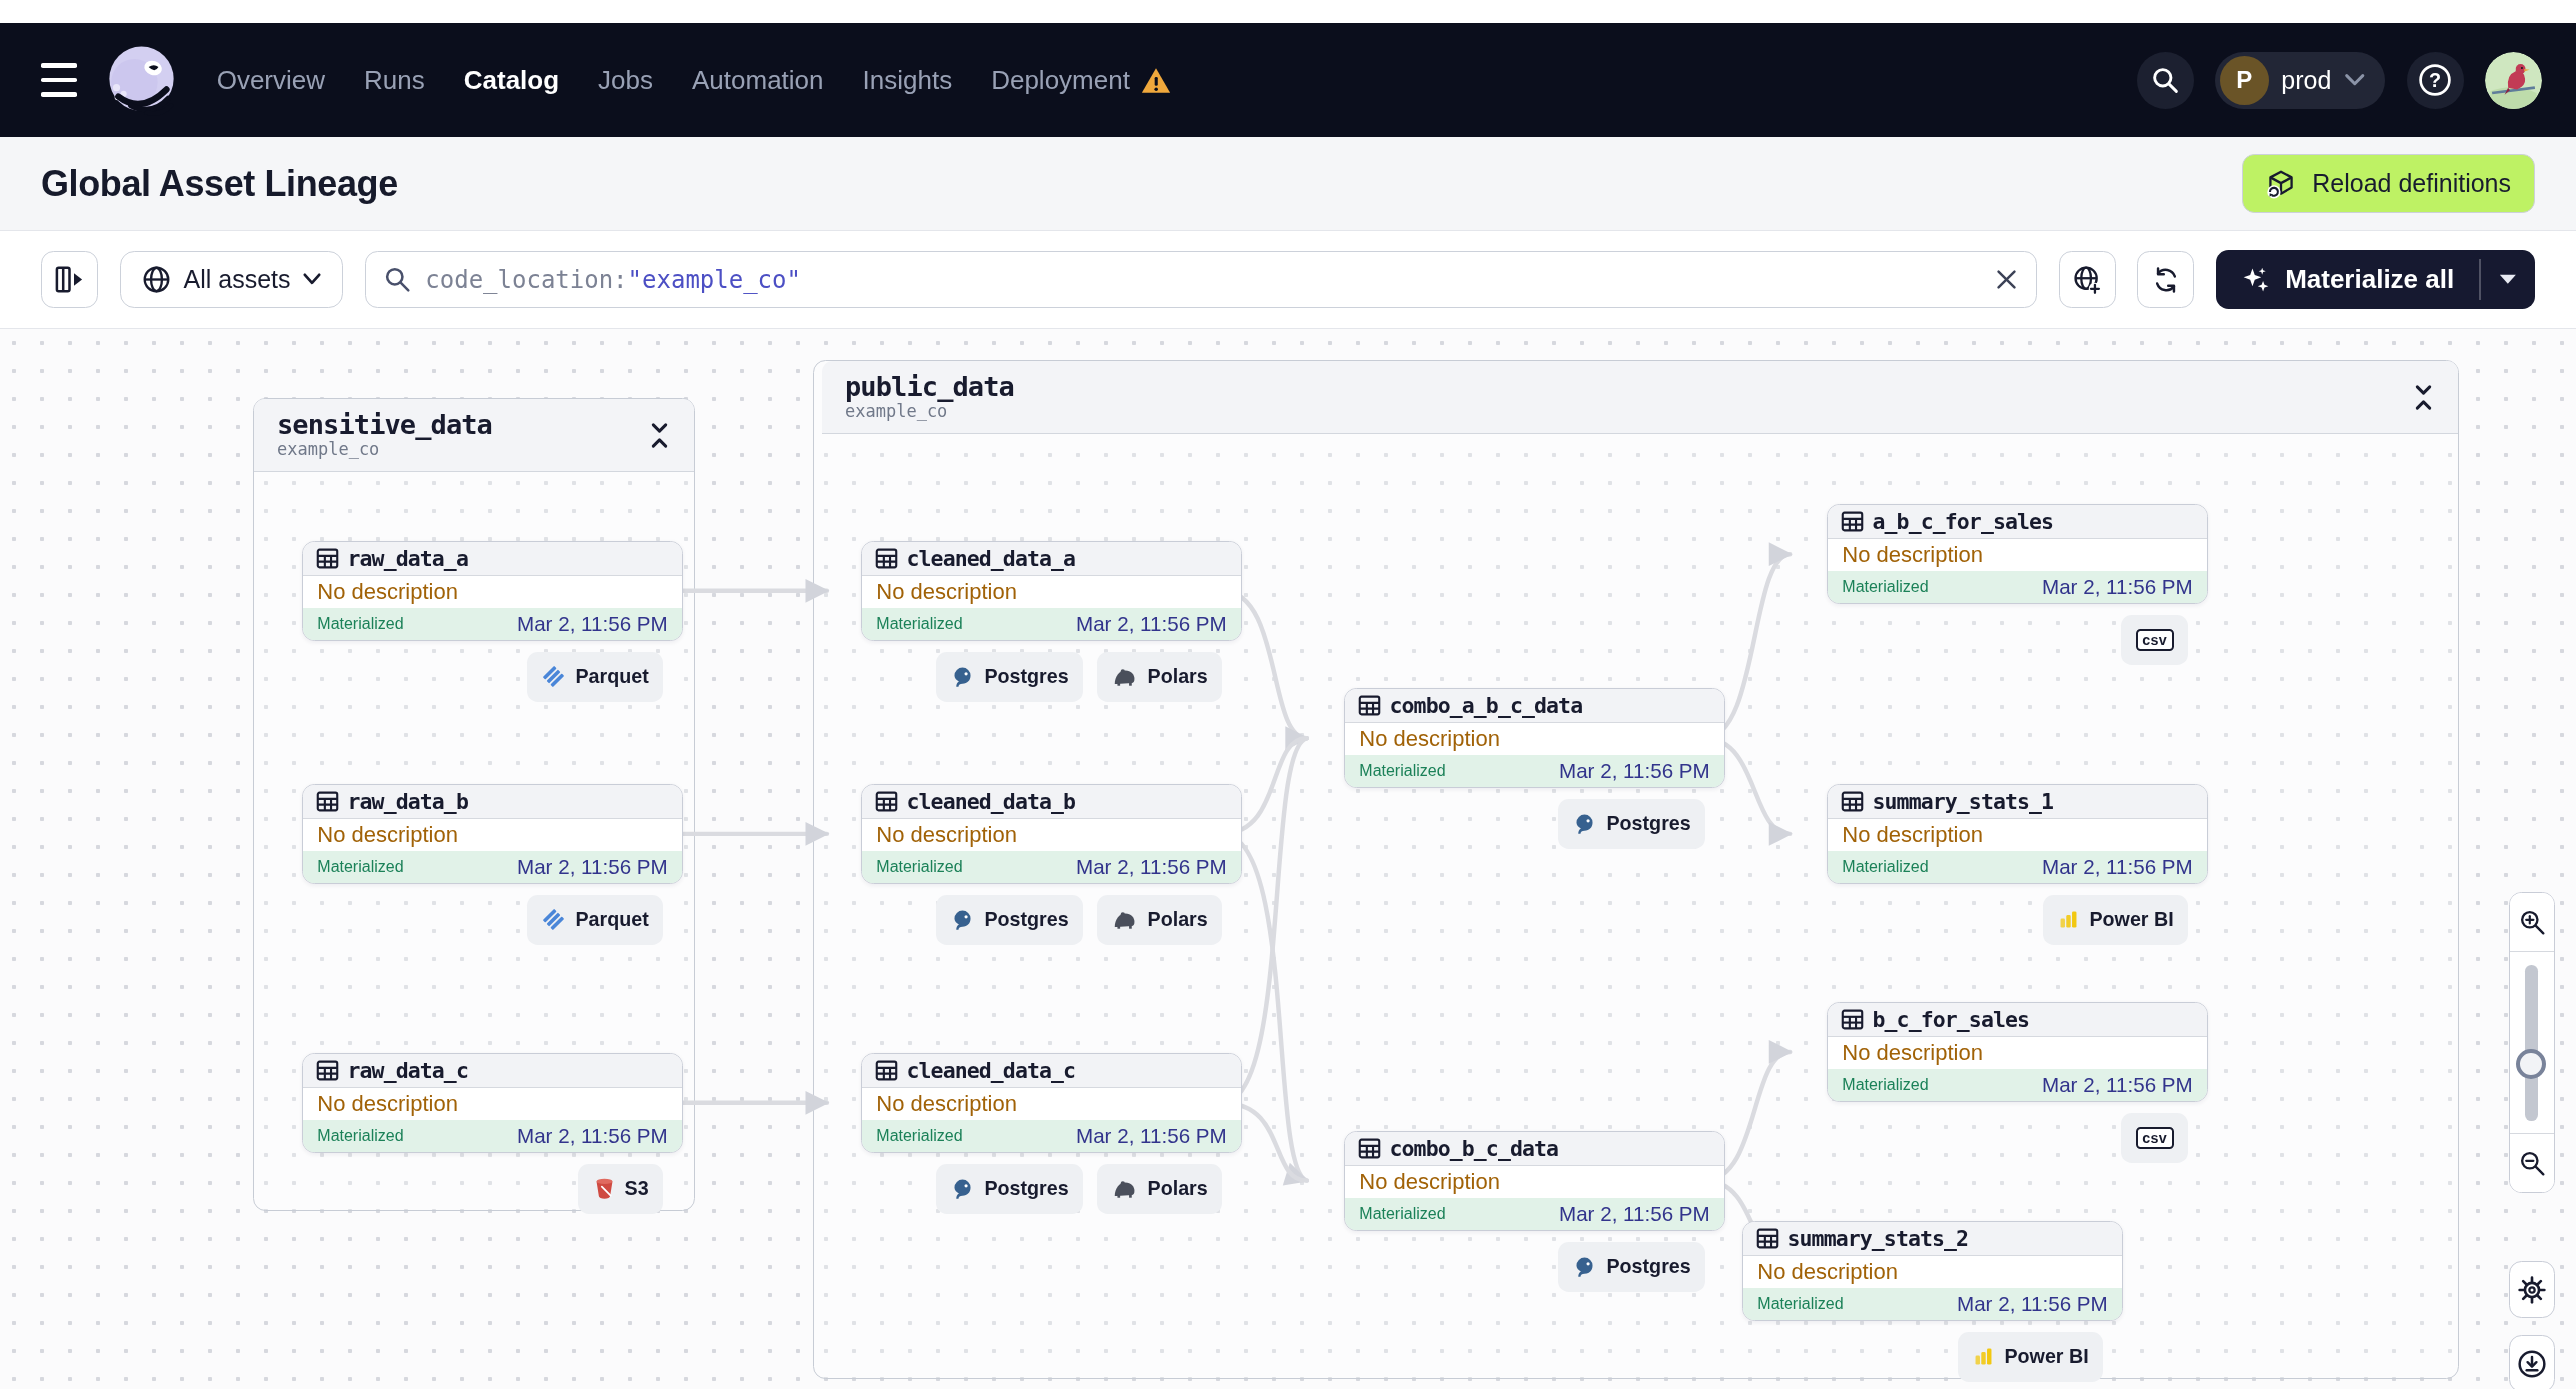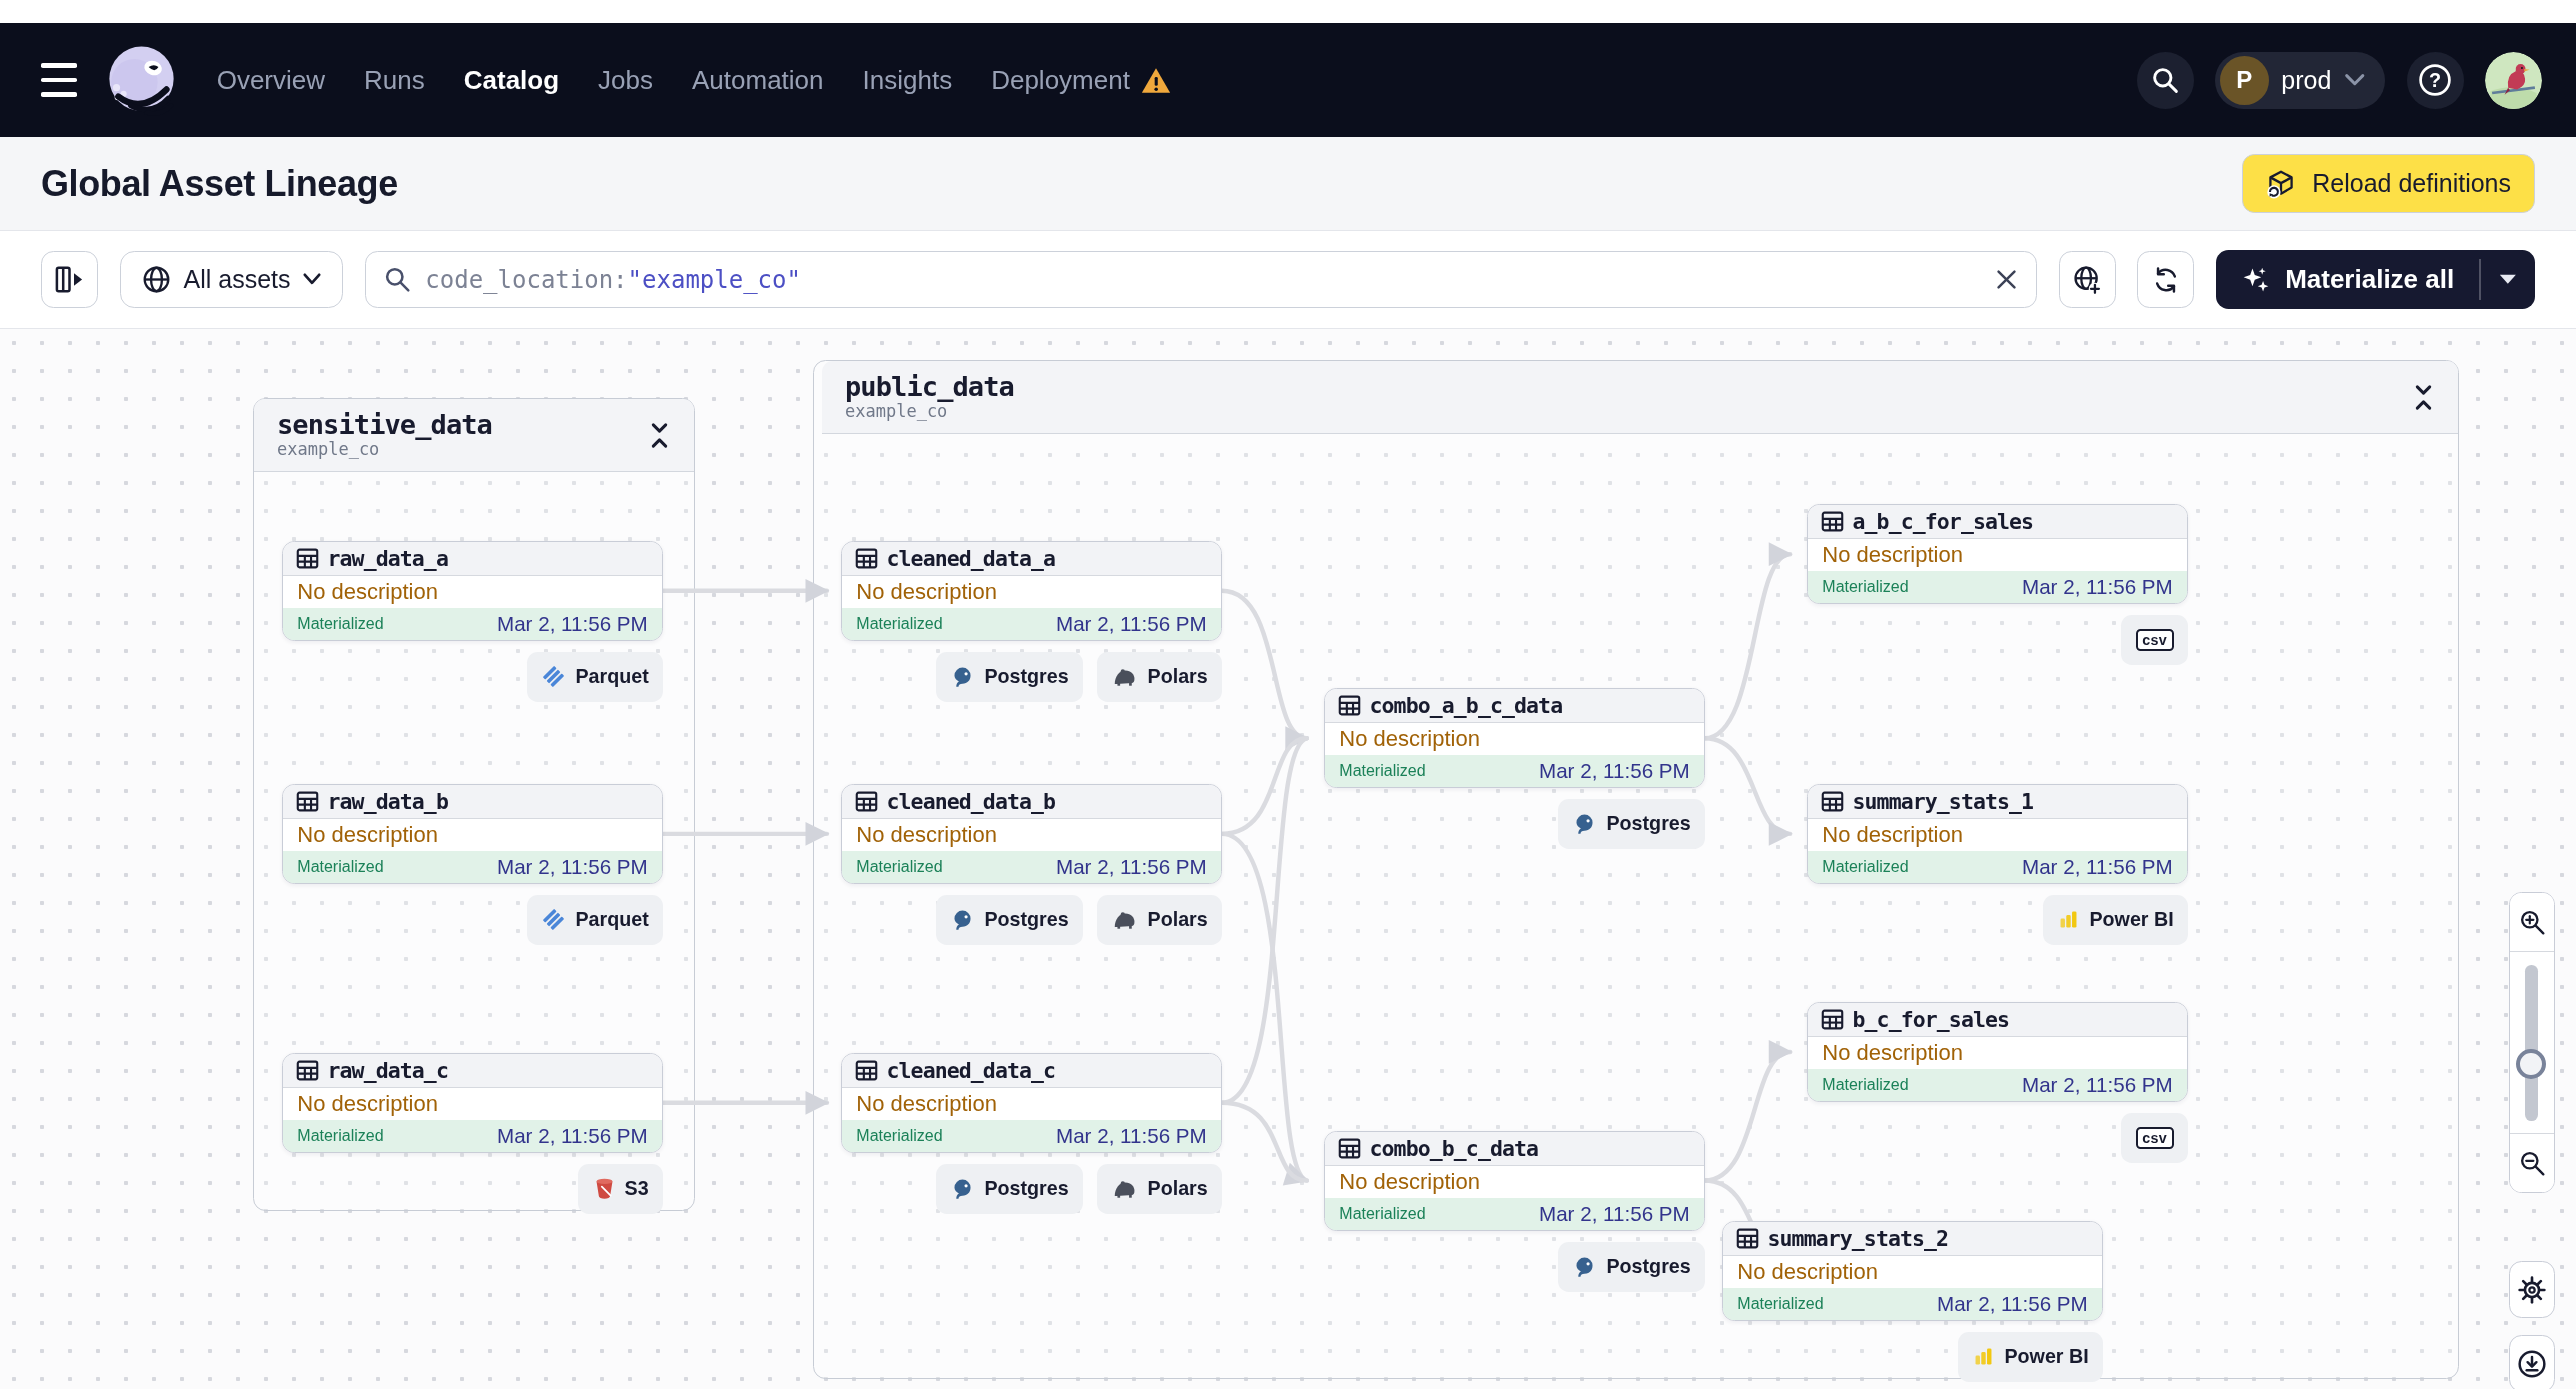--- a/index.html
+++ b/index.html
@@ -18,21 +18,21 @@
   .nav-right { display:flex; align-items:center; gap:21.5px; }
   .icon-circle { width:57px; height:57px; border-radius:50%; background:#1c2030; display:flex; align-items:center; justify-content:center; cursor:pointer; }
   .env-pill { height:57px; border-radius:30px; background:#222636; display:flex; align-items:center; padding:0 19.7px 0 4.5px; gap:12.5px; cursor:pointer; }
   .env-avatar { width:49px; height:49px; border-radius:50%; background:#6a5427; color:#fff; font-size:24px; font-weight:700; display:flex; align-items:center; justify-content:center; }
   .env-label { color:#fff; font-size:25px; font-weight:500; }
   .user-avatar { width:57px; height:57px; border-radius:50%; overflow:hidden; cursor:pointer; }
 
   
   .page-header { height:94px; background:#f5f6f8; border-bottom:0.9px solid #e4e6eb; display:flex; align-items:center; justify-content:space-between; padding:8px 41px; }
   .page-title { font-size:36px; font-weight:700; color:#161a2b; letter-spacing:-0.4px; }
-  .btn-outline { height:59px; background:#fde047; border:1.8px solid #ccd1da; border-radius:12.5px; display:flex; align-items:center; gap:16px; padding:0 23px; font-size:25px; font-weight:500; color:#181b2e; cursor:pointer; }
+  .btn-outline { height:59px; background:#bef264; border:1.8px solid #ccd1da; border-radius:12.5px; display:flex; align-items:center; gap:16px; padding:0 23px; font-size:25px; font-weight:500; color:#181b2e; cursor:pointer; }
 
   
   .filter-bar { height:98px; background:#fff; border-bottom:0.9px solid #e4e6eb; display:flex; align-items:center; padding:0 41px; gap:21.5px; }
   .sq-btn { width:57px; height:57px; background:#fff; border:1.8px solid #ccd1da; border-radius:12.5px; display:flex; align-items:center; justify-content:center; cursor:pointer; flex:none; }
   .pill-btn { height:57px; background:#fff; border:1.8px solid #ccd1da; border-radius:14.3px; display:flex; align-items:center; gap:12.5px; padding:0 21.5px; font-size:25px; font-weight:500; color:#181b2e; cursor:pointer; flex:none; }
   .search-box { flex:1; height:57px; border:1.8px solid #ccd1da; border-radius:12.5px; display:flex; align-items:center; padding:0 18px; gap:14.3px; }
   .search-text { font-family:"DejaVu Sans Mono", monospace; font-size:24px; flex:1; display:flex; }
   .search-text .pfx { color:#7c8294; }
   .search-text .val { color:#4c4fc4; }
   .btn-dark { height:59px; background:#161930; border-radius:12.5px; display:flex; align-items:stretch; color:#fff; cursor:pointer; flex:none; overflow:hidden; }
@@ -46,21 +46,21 @@
     background-size:28px 28px; overflow:hidden; }
 
   .group { position:absolute; border:1.8px solid #c7ccd5; border-radius:12.5px; background:rgba(255,255,255,0.25); }
   .group-head { height:73px; background:#f3f4f7; border-bottom:1.8px solid #d3d7de; border-radius:10.7px 10.7px 0 0; display:flex; align-items:center; justify-content:space-between; padding:0 23px; }
   .gname { font-family:"DejaVu Sans Mono", monospace; font-size:27px; font-weight:700; color:#181b2e; letter-spacing:-0.9px; line-height:30px; }
   .gloc { font-family:"DejaVu Sans Mono", monospace; font-size:17px; color:#707889; line-height:19.7px; }
 
   .edges { position:absolute; left:0; top:0; pointer-events:none; }
 
   .node-wrap { position:absolute; width:381px; cursor:pointer; }
-  .node { width:381px; background:#fff; border:1.8px solid #c9cdd7; border-radius:12.5px; overflow:hidden; box-shadow:0 1.8px 4.5px rgba(20,25,45,.06); }
+  .node { width:381px; background:#fff; border:1.8px solid #c9cdd7; border-radius:12.5px; overflow:hidden; box-shadow:0 1.8px 4.5px rgba(20,25,45,.06);margin-left:20px; }
   .node-head { height:34px; background:#f2f3f6; border-bottom:1.8px solid #d6d9df; display:flex; align-items:center; gap:9px; padding:0 12.5px; }
   .nname { font-family:"DejaVu Sans Mono", monospace; font-size:21.5px; font-weight:700; color:#181b2e; letter-spacing:-0.9px; }
   .node-desc { height:32px; display:flex; align-items:center; padding:0 14.3px; font-size:22px; color:#a16207; background:#fff; }
   .node-status { height:32px; background:#e1f2e8; display:flex; align-items:center; justify-content:space-between; padding:0 14.3px; }
   .node-status .mat { font-size:16px; color:#1b8158; }
   .node-status .ts { font-size:20.6px; color:#32348c; }
   .badges { margin-top:10.7px; display:flex; justify-content:flex-end; gap:14.3px; }
   .badge { height:50px; background:#eef0f3; border-radius:10.7px; display:flex; align-items:center; gap:9px; padding:0 14.3px; font-size:19.7px; font-weight:700; color:#181b2e; cursor:pointer; }
   .csvbox { border:2.2px solid #181b2e; border-radius:4.5px; background:#fff; font-size:14.3px; font-weight:700; color:#181b2e; padding:0.9px 4.5px; line-height:16px; letter-spacing:0.4px; }
 

